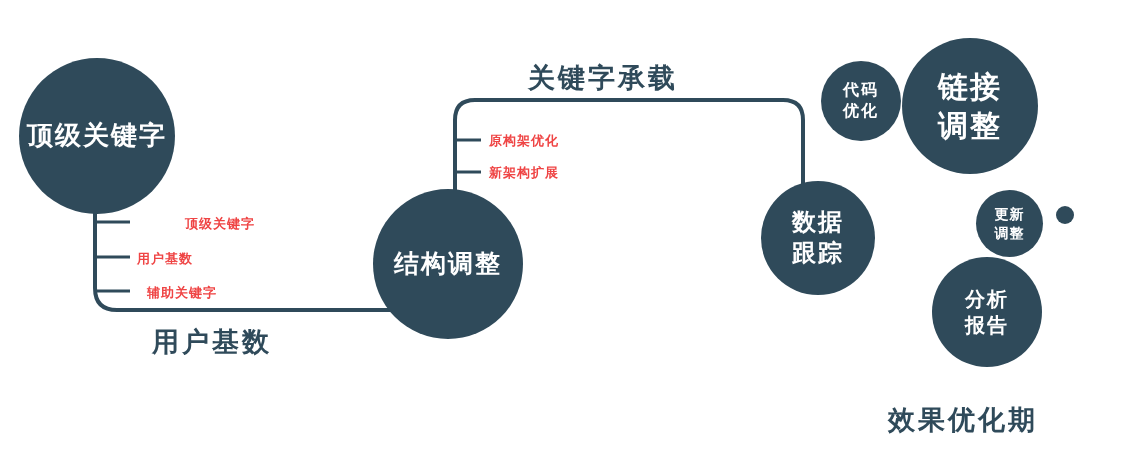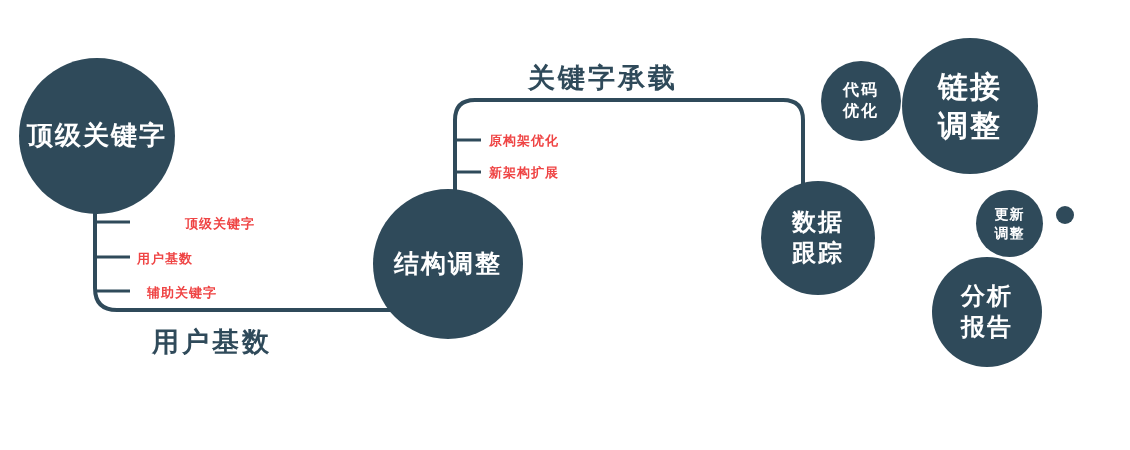--- a/index.html
+++ b/index.html
@@ -100,29 +100,30 @@
     <span>调整</span>
   </div>
 
   <div class="node" style="left:976px; top:190px; width:67px; height:67px; font-size:14px; letter-spacing:1px;">
     <span>更新</span>
     <span>调整</span>
   </div>
 
   <div class="node" style="left:1056px; top:206px; width:18px; height:18px;"></div>
 
-  <div class="node" style="left:932px; top:257px; width:110px; height:110px; font-size:24px;align-items:center;">
+  <div class="node" style="left:932px; top:257px; width:110px; height:110px; font-size:20px;align-items:center;">
     <span>分析</span>
     <span>报告</span>
   </div>
 
   <div class="edge-label" style="left:528px; top:60px;">关键字承载</div>
 
   <div class="edge-label" style="left:152px; top:324px;">用户基数</div>
 
+  <div class="edge-label" style="left:888px; top:402px;">效果优化期</div>
 
   <div class="branch-label" style="left:137px; top:215px;margin-left:48px;">顶级关键字</div>
   <div class="branch-label" style="left:137px; top:250px;">用户基数</div>
   <div class="branch-label" style="left:147px; top:284px;">辅助关键字</div>
 
   <div class="branch-label" style="left:489px; top:132px;">原构架优化</div>
   <div class="branch-label" style="left:489px; top:164px;">新架构扩展</div>
 
 </div>
 

